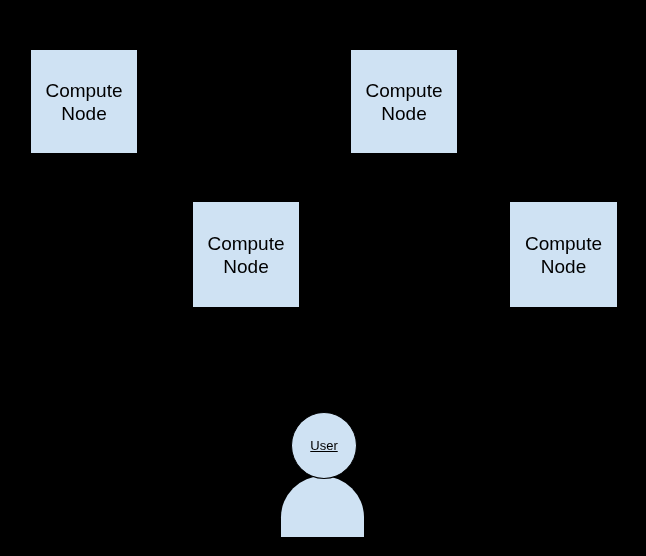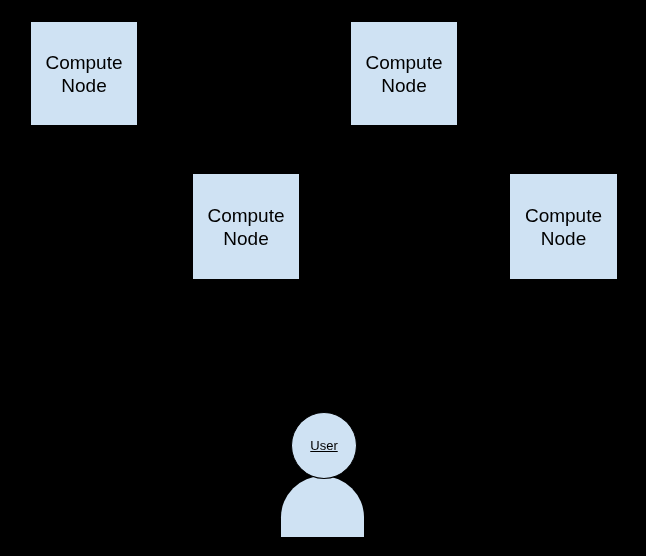--- a/index.html
+++ b/index.html
@@ -24,20 +24,21 @@
   .node {
     position: absolute;
     background: var(--shape-fill);
     display: flex;
     align-items: center;
     justify-content: center;
     text-align: center;
     font-size: 19px;
     line-height: 23px;
     padding: 4px 8px;
+    margin-top: 28px;
   }
   .node-1 { left: 31px;  top: 22px;  width: 106px; height: 103px; }
   .node-2 { left: 351px; top: 22px;  width: 106px; height: 103px; }
   .node-3 { left: 193px; top: 174px; width: 106px; height: 105px; }
   .node-4 { left: 510px; top: 174px; width: 107px; height: 105px; }
 
   .user-figure {
     position: absolute;
     left: 0; top: 0;
     width: 0; height: 0;

